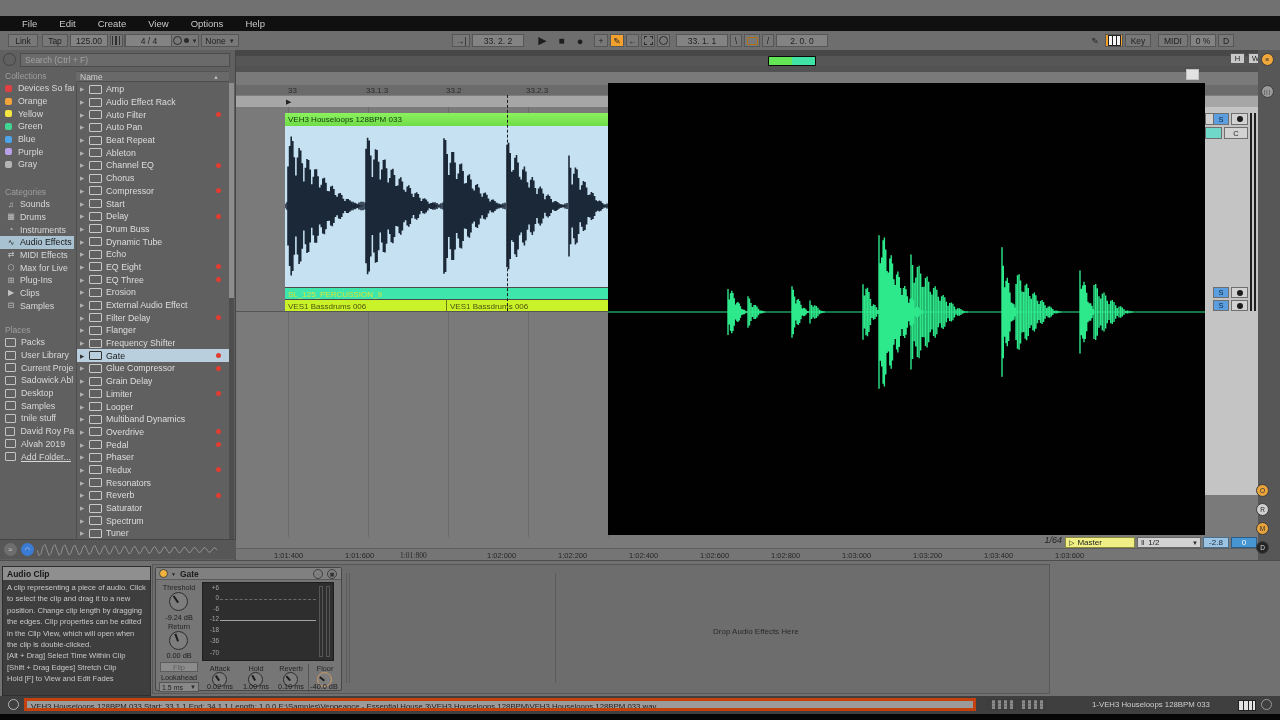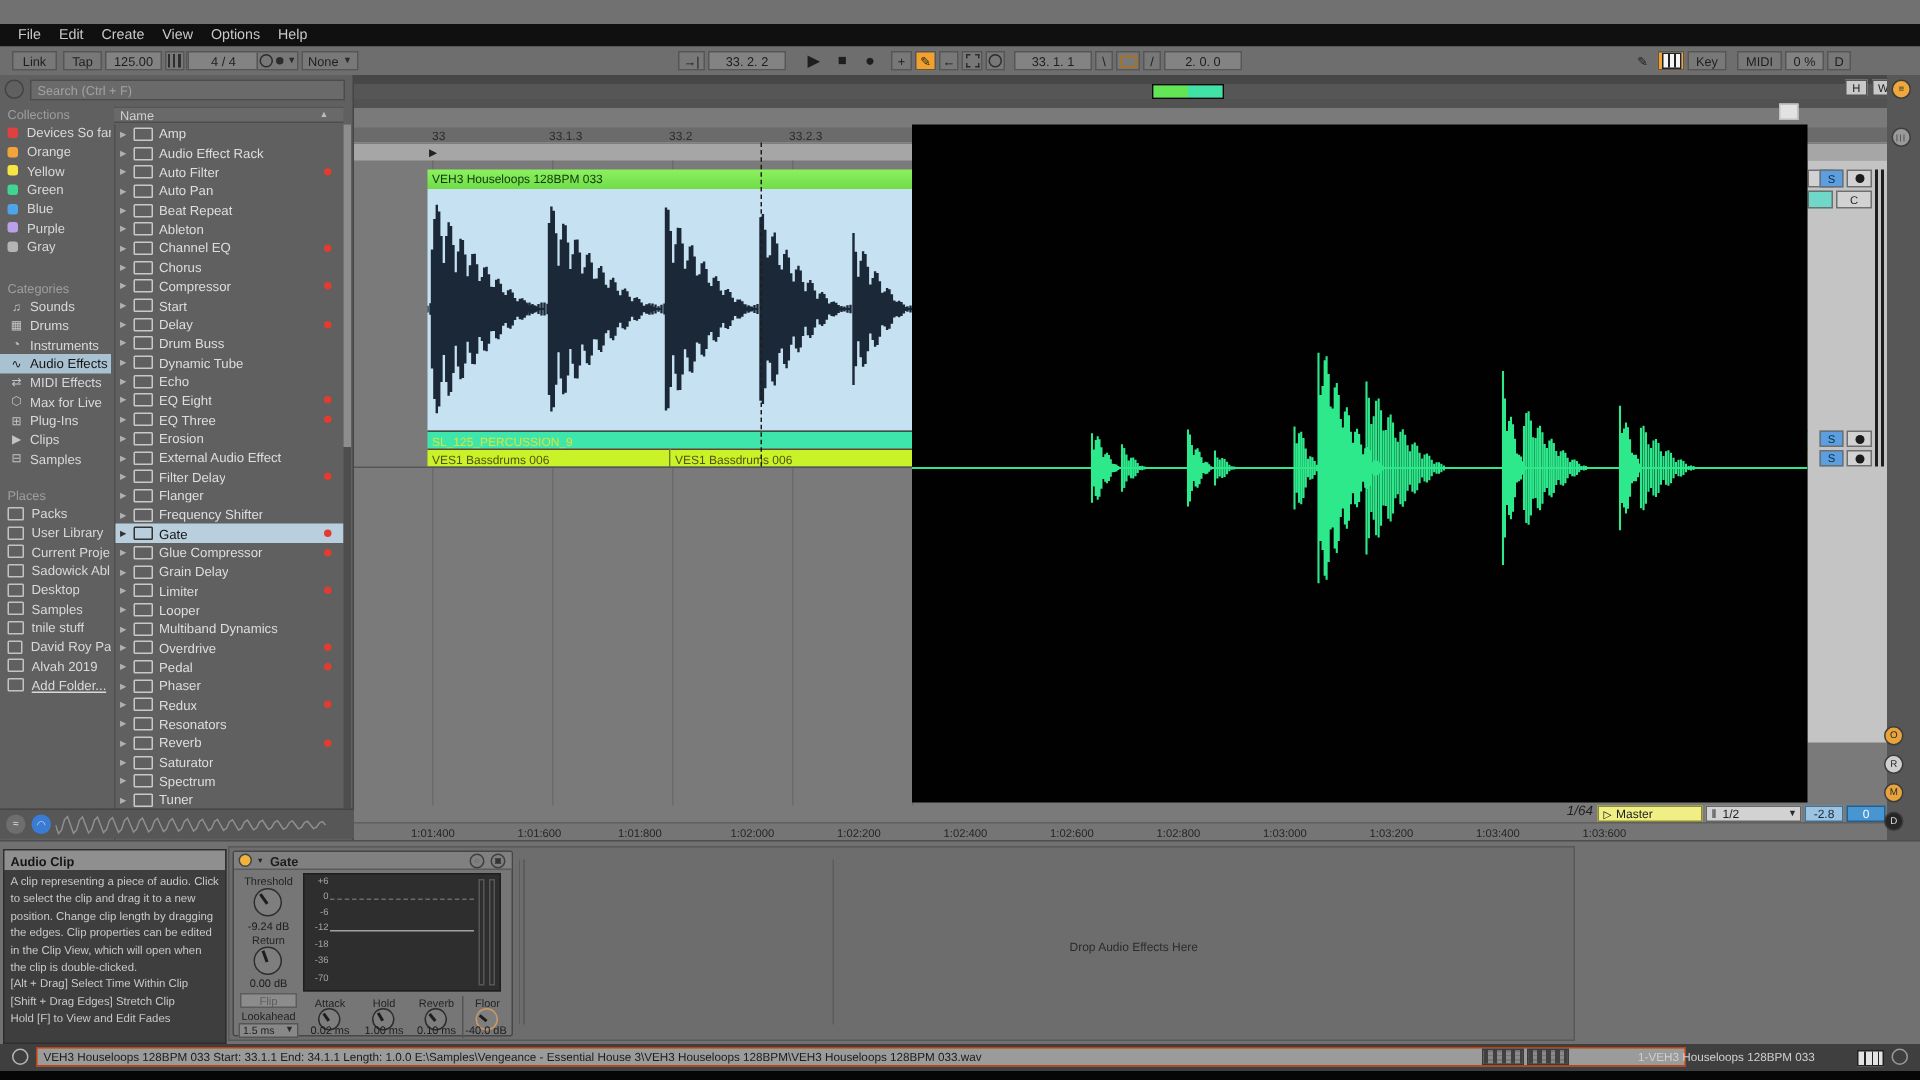--- a/index.html
+++ b/index.html
@@ -7,21 +7,21 @@
   .abs{position:absolute}
   .flex{display:flex;align-items:center}
   #app{position:absolute;left:0;top:0;width:1280px;height:720px;background:#717171}
 
   
   #titlebar{left:0;top:0;width:1280px;height:16px;background:#0d0d0d;color:#cfcfcf;font-size:9px}
   #appicon{left:6px;top:3px;width:10px;height:10px;background:#d6cdbd;border:1px solid #6d6454}
   #wtitle{left:24px;top:3px}
   .wc{top:2px;color:#c0c0c0;font-size:9px}
   #menubar{left:0;top:16px;width:1280px;height:15px;background:#101010;color:#c8c8c8;font-size:9.5px}
-  #menubar span{margin-left:12px;cursor:default}
+  #menubar span{margin-left:22px;cursor:default}
 
   
   #transport{left:0;top:31px;width:1280px;height:19px;background:#6e6e6e;border-bottom:1px solid #414141}
   .tbtn,.tval{position:absolute;top:3px;height:13px;border:1px solid #565656;color:#1e1e1e;
     font-size:8.5px;display:flex;align-items:center;justify-content:center;box-sizing:border-box;background:#787878}
   .tval{background:#838383}
   .torange{background:#f2a12e !important}
   .dd{font-size:6px;margin-left:3px;color:#2a2a2a}
   .stripe{width:9px;height:9px;background:repeating-linear-gradient(90deg,#2e2e2e 0 1.5px,transparent 1.5px 3.5px)}
   .dsq{width:7px;height:7px;border:1px dashed #2c2c2c}
@@ -103,21 +103,21 @@
   #flipbtn{left:4px;top:94px;width:38px;height:10px;background:#8c8c8c;border:1px solid #5c5c5c;color:#5e5e5e;
     font-size:7.5px;display:flex;align-items:center;justify-content:center;box-sizing:border-box}
   #lookasel{left:3px;top:114px;width:40px;height:10px;background:#888;border:1px solid #555;color:#1e1e1e;
     font-size:7px;display:flex;align-items:center;box-sizing:border-box;padding-left:2px}
   .handle{position:absolute;top:8px;height:110px;width:5px;
     background:repeating-linear-gradient(90deg,#5c5c5c 0 1px,transparent 1px 3px)}
   #droptext{position:absolute;left:560px;top:62px;font-size:8px;color:#2b2b2b}
 
   
   #statusbar{left:0;top:696px;width:1280px;height:18px;background:#3f3f3f}
-  #statfield{left:24px;top:2px;width:1100px;height:13px;background:#9b9b9b;border:1px solid #c2410c;color:#1b1b1b;
+  #statfield{left:24px;top:2px;width:952px;height:13px;background:#9b9b9b;border:3px solid #c2410c;color:#1b1b1b;
     font-size:7.8px;line-height:12px;padding-left:4px;white-space:nowrap;overflow:hidden;box-sizing:border-box}
   .gridbox{position:absolute;top:3px;width:28px;height:11px;background:#8a8a8a;border:1px solid #3a3a3a;box-sizing:border-box;
     background-image:repeating-linear-gradient(90deg,#404040 0 3px,transparent 3px 6px),repeating-linear-gradient(0deg,transparent 0 2px,#777 2px 3px)}
   #blackstrip{left:0;top:714px;width:1280px;height:6px;background:#060606}
   .badge{position:absolute;width:13px;height:13px;border-radius:50%;font-size:6.5px;display:flex;align-items:center;
     justify-content:center;color:#2c2c2c;z-index:45;border:1px solid #3c3c3c;box-sizing:border-box}
 </style>
 </head>
 <body>
 
@@ -686,21 +686,21 @@
       <span style="margin:0 3px;letter-spacing:1px">‖</span>
         <span>1/2</span>
         <span class="dd" style="margin-left:auto;margin-right:2px">▼</span>
     </div>
     <div class="abs flex" style="left:967px;top:487px;width:26px;height:11px;background:#9cc3e2;border:1px solid #4a6f8c;box-sizing:border-box;font-size:8px;color:#15293a;justify-content:center">-2.8</div>
     <div class="abs flex" style="left:995px;top:487px;width:26px;height:11px;background:#4796d2;border:1px solid #2a5d88;box-sizing:border-box;font-size:8px;color:#fff;justify-content:center">0</div>
 
     <div class="abs" style="left:0;top:498px;width:1030px;height:12px;background:#757575;border-top:1px solid #5f5f5f;box-sizing:border-box">
       <span class="ttick" style="left: 38px;">1:01:400</span>
         <span class="ttick" style="left: 109px;">1:01:600</span>
-        <span class="ttick" style="left: 176px;">1:01:800</span>
+        <span class="ttick" style="left: 164px; font-family: Liberation Serif, serif;">1:01:800</span>
         <span class="ttick" style="left: 251px;">1:02:000</span>
         <span class="ttick" style="left: 322px;">1:02:200</span>
         <span class="ttick" style="left: 393px;">1:02:400</span>
         <span class="ttick" style="left: 464px;">1:02:600</span>
         <span class="ttick" style="left: 535px;">1:02:800</span>
         <span class="ttick" style="left: 606px;">1:03:000</span>
         <span class="ttick" style="left: 677px;">1:03:200</span>
         <span class="ttick" style="left: 748px;">1:03:400</span>
         <span class="ttick" style="left: 819px;">1:03:600</span>
     </div>

